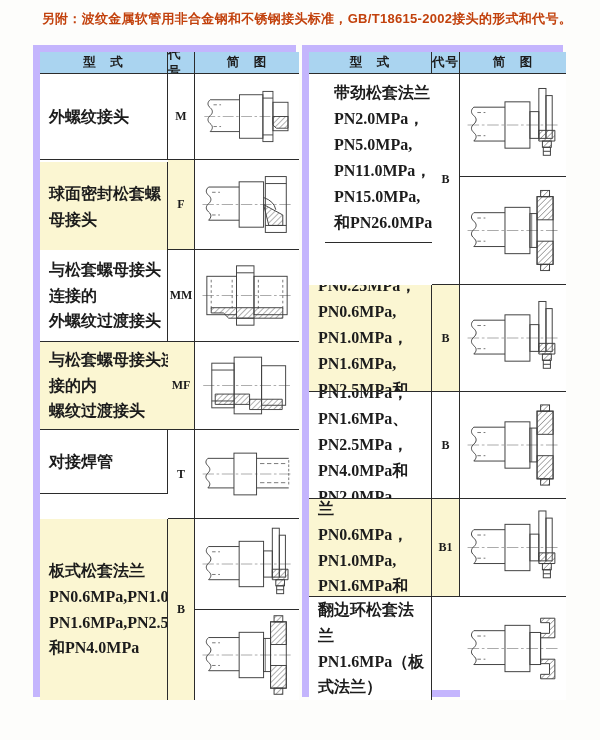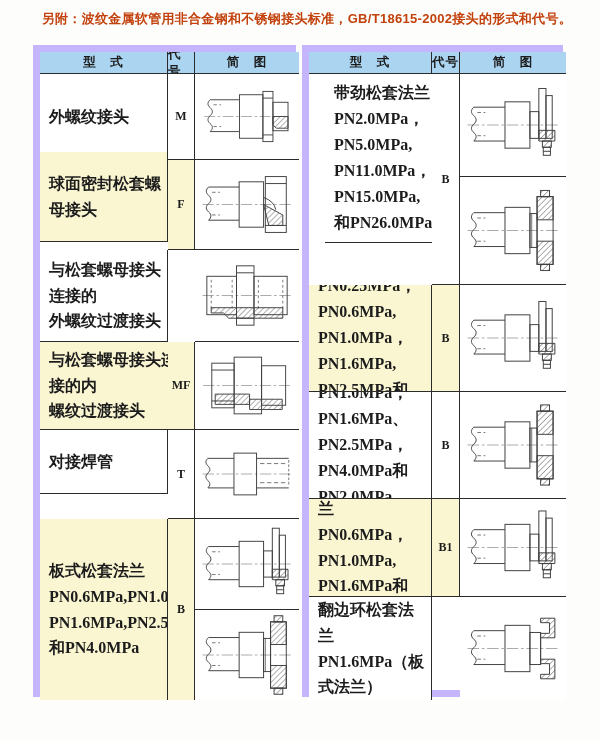--- a/index.html
+++ b/index.html
@@ -147,32 +147,35 @@
     <div class="cell type" style="left:0;top:22px;width:128px;height:86px"><span>外螺纹接头</span></div>
     <div class="cell code" style="left:128px;top:22px;width:27px;height:86px">
         <span>M</span>
       </div>
     <div class="cell diag last-col" style="left:155px;top:22px;width:104px;height:86px">
         <svg viewBox="0 0 110 92">
           <use href="#dM"></use>
         </svg>
       </div>
 
-    <div class="cell type hl" style="left:0;top:100px;width:128px;height:90px"><span>球面密封松套螺母接头</span></div>
+    <div class="cell type hl" style="left:0;top:110px;width:128px;height:90px"><span>球面密封松套螺母接头</span></div>
     <div class="cell code hl" style="left:128px;top:108px;width:27px;height:90px">
         <span>F</span>
       </div>
     <div class="cell diag last-col" style="left:155px;top:108px;width:104px;height:90px">
         <svg viewBox="0 0 110 92">
           <use href="#dF"></use>
         </svg>
       </div>
 
     <div class="cell type" style="left:0;top:198px;width:128px;height:92px"><span>与松套螺母接头连接的
 外螺纹过渡接头</span></div>
+    <div class="cell code" style="left:128px;top:198px;width:27px;height:92px">
+        <span>MM</span>
+      </div>
     <div class="cell diag last-col" style="left:155px;top:198px;width:104px;height:92px">
         <svg viewBox="0 0 110 92">
           <use href="#dMM"></use>
         </svg>
       </div>
 
     <div class="cell type hl" style="left:0;top:290px;width:152px;height:88px"><span>与松套螺母接头连接的内
 螺纹过渡接头</span></div>
     <div class="cell code hl" style="left:128px;top:290px;width:27px;height:88px">
         <span>MF</span>

